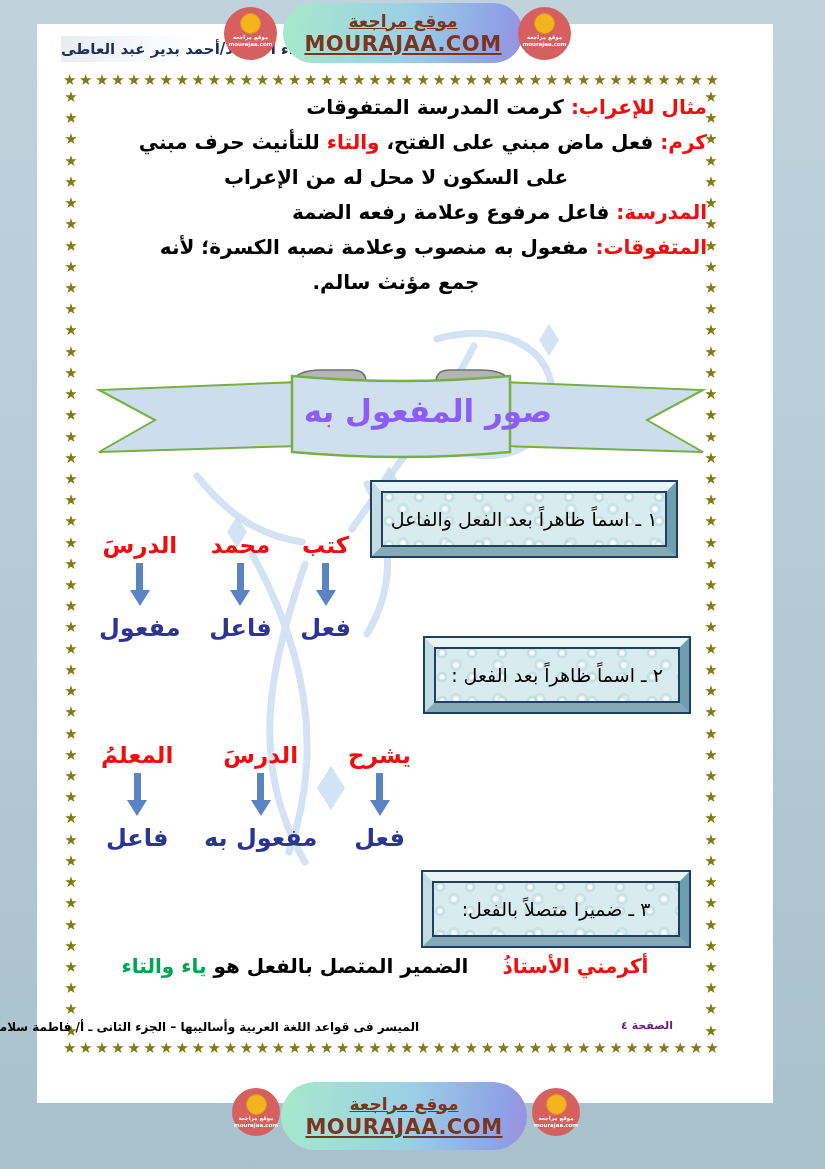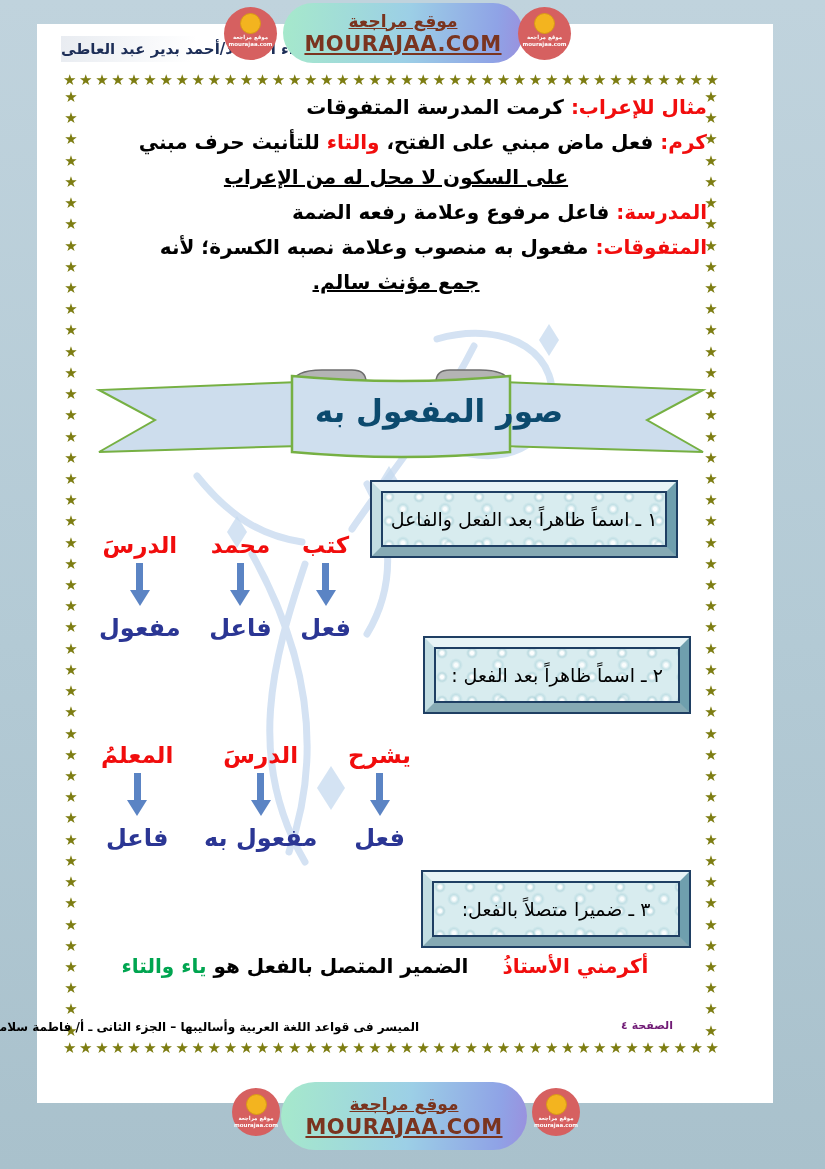--- a/index.html
+++ b/index.html
@@ -24,27 +24,27 @@
     background:linear-gradient(100deg, rgba(190,200,215,.35), rgba(190,200,215,0) 70%);}
   .signature .pencil{color:#c93a2e;font-size:15px;transform:rotate(-12deg);}
   .signature .sig-text{color:#1d2e57;font-size:15px;font-weight:bold;white-space:nowrap;}
   
   .watermark{position:absolute;left:0;top:0;pointer-events:none;}
   
   .intro{position:absolute;left:48px;top:66px;width:622px;direction:rtl;color:#000;
     font-weight:bold;font-size:20px;line-height:35px;}
   .intro .line{white-space:nowrap;}
   .a-right{text-align:right;}
-  .a-center{text-align:center;text-decoration:underline;}
+  .a-center{text-align:center;}
   .red{color:#f10d0d;}
   .green{color:#00a550;}
   
   .banner-wrap{position:absolute;left:58px;top:336px;width:612px;height:104px;}
-  .banner-text{position:absolute;left:264px;top:346px;width:276px;height:82px;display:flex;
-    align-items:center;justify-content:center;color:#0c4a6e;font-size:31px;font-weight:bold;direction:rtl;}
+  .banner-text{position:absolute;left:253px;top:346px;width:276px;height:82px;display:flex;
+    align-items:center;justify-content:center;color:#8b5cf6;font-size:31px;font-weight:bold;direction:rtl;}
   
   .note-box{
     position:absolute;display:flex;align-items:center;justify-content:center;direction:rtl;
     color:#000;font-weight:normal;font-size:19px;
     background-color:#d8ecef;
     background-image:
       radial-gradient(circle at 8px 6px, rgba(255,255,255,.95) 1.5px, rgba(140,190,200,.38) 4px, rgba(216,236,239,0) 6px),
       radial-gradient(circle at 22px 18px, rgba(255,255,255,.85) 1.5px, rgba(150,200,210,.33) 4.5px, rgba(216,236,239,0) 7px);
     background-size:30px 24px, 42px 34px;
     border:9px solid;

